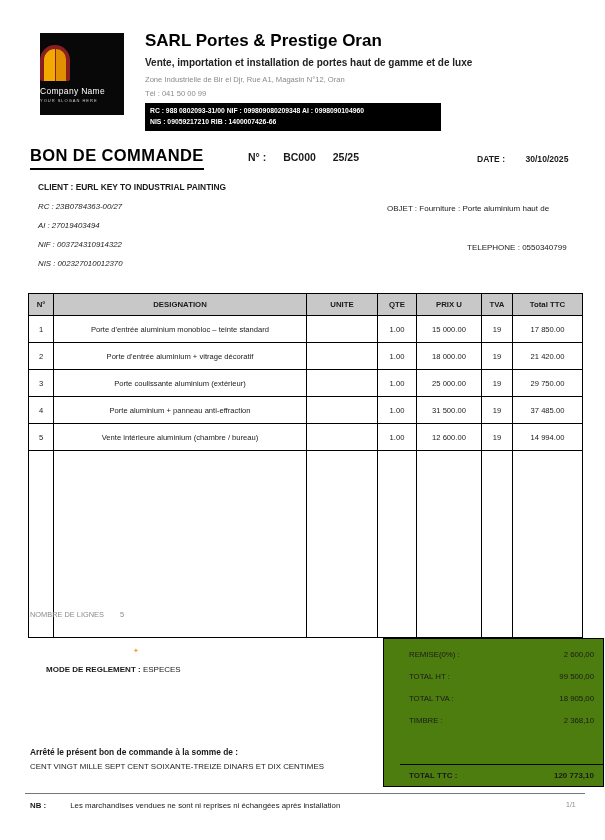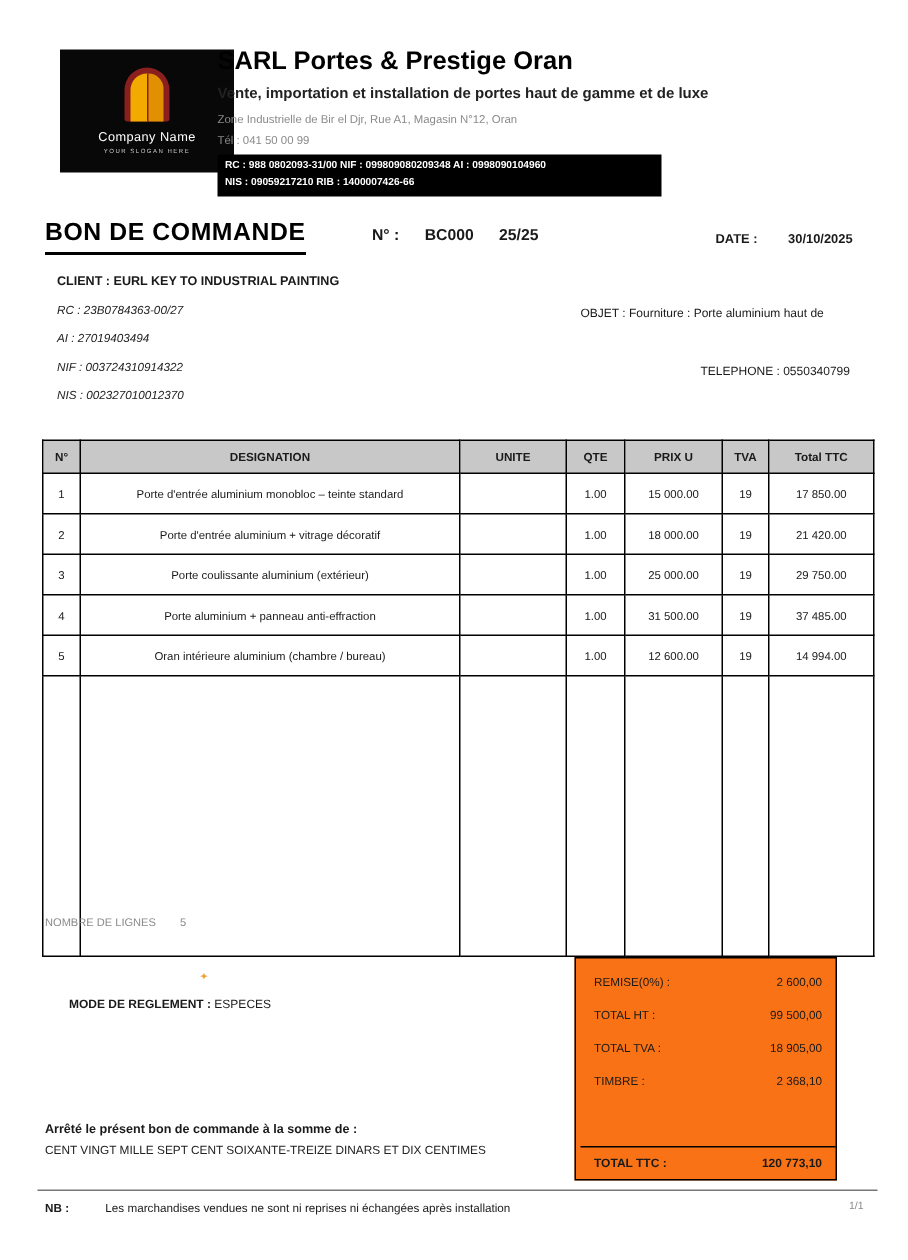--- a/index.html
+++ b/index.html
@@ -1,22 +1,22 @@
 <!DOCTYPE html>
 <html><head>
 <meta charset="utf-8">
 <style>
   * { margin:0; padding:0; box-sizing:border-box; }
   html,body { background:#fff; }
   body { font-family:"Liberation Sans", sans-serif; color:#1a1a1a; }
   .page { position:relative; width:605px; height:840px; background:#fff; overflow:hidden; }
 
   
-  .logo { position:absolute; left:40px; top:33px; width:116px; height:82px; background:#080808;
-          display:flex; flex-direction:column; align-items:center; justify-content:center; }
+  .logo { position:absolute; left:40px; top:33px; width:84px; height:82px; background:#080808;
+          display:flex; flex-direction:column; align-items:flex-start; justify-content:center; }
   .door { width:30px; height:36px; background:#8a1f1f; border-radius:15px 15px 2px 2px; padding:4px 4px 0 4px; display:flex; margin-bottom:5px; }
   .door .leaf-l { flex:1; background:#f2a900; border-radius:11px 0 0 0; border-right:1px solid #8a1f1f; }
   .door .leaf-r { flex:1; background:#e09000; border-radius:0 11px 0 0; }
   .logo-name { color:#fff; font-size:8.5px; letter-spacing:0.3px; }
   .logo-tagline { color:#cfcfcf; font-size:4px; letter-spacing:1px; margin-top:2px; }
 
   .hdr-title { position:absolute; left:145px; top:31px; font-size:17px; font-weight:bold; color:#000; }
   .hdr-sub   { position:absolute; left:145px; top:57px; font-size:10px; color:#222;font-weight:bold; }
   .hdr-addr  { position:absolute; left:145px; top:75px; font-size:7.6px; color:#8a8a8a; }
   .hdr-tel   { position:absolute; left:145px; top:89px; font-size:7.6px; color:#8a8a8a; }
@@ -47,21 +47,21 @@
   .w0{width:25px;} .w1{width:253px;} .w2{width:71px;} .w3{width:39px;} .w4{width:65px;} .w5{width:31px;} .w6{width:70px;}
 
   
   .nb-lignes { position:absolute; left:30px; top:610px; font-size:7.4px; color:#8a8a8a; }
   .nb-lignes .val { margin-left:14px; color:#8a8a8a; }
   .mode-reg { position:absolute; left:30px; top:665px; font-size:8px;padding-left:16px; }
   .mode-reg .lbl { font-weight:bold; }
   .star { position:absolute; left:133px; top:647px; font-size:7px; color:#f0a030; }
 
   
-  .summary { position:absolute; left:383px; top:638px; width:175px; border:1.6px solid #000; background:#f97316; padding:4px 0 0 3px; }
+  .summary { position:absolute; left:383px; top:638px; width:221px; border:1.6px solid #000; background:#4d7c0f; padding:4px 0 0 16px; }
   .s-row { display:flex; justify-content:space-between; padding:0 9px; height:22px; align-items:center; font-size:7.8px; }
   .s-row .s-val { text-align:right; }
   .s-total { display:flex; justify-content:space-between; padding:0 9px; height:22px; align-items:center;
              font-size:8px; font-weight:bold; border-top:1.6px solid #000;margin-top:33px; }
 
   
   .arrete { position:absolute; left:30px; top:747px; font-size:8.4px; font-weight:bold; }
   .words  { position:absolute; left:30px; top:761px; width:348px; font-size:7.9px; line-height:12px; color:#222; }
   .foot-rule { position:absolute; left:25px; top:793px; width:560px; border-top:1px solid #777; }
   .nb-note { position:absolute; left:30px; top:801px; font-size:7.8px; }
@@ -167,21 +167,21 @@
           <td>4</td>
           <td>Porte aluminium + panneau anti-effraction</td>
           <td></td>
           <td>1.00</td>
           <td>31 500.00</td>
           <td>19</td>
           <td>37 485.00</td>
         </tr>
         <tr>
           <td>5</td>
-          <td>Oran intérieure aluminium (chambre / bureau)</td>
+          <td>Vente intérieure aluminium (chambre / bureau)</td>
           <td></td>
           <td>1.00</td>
           <td>12 600.00</td>
           <td>19</td>
           <td>14 994.00</td>
         </tr>
         <tr class="filler">
           <td></td>
           <td></td>
           <td></td>

